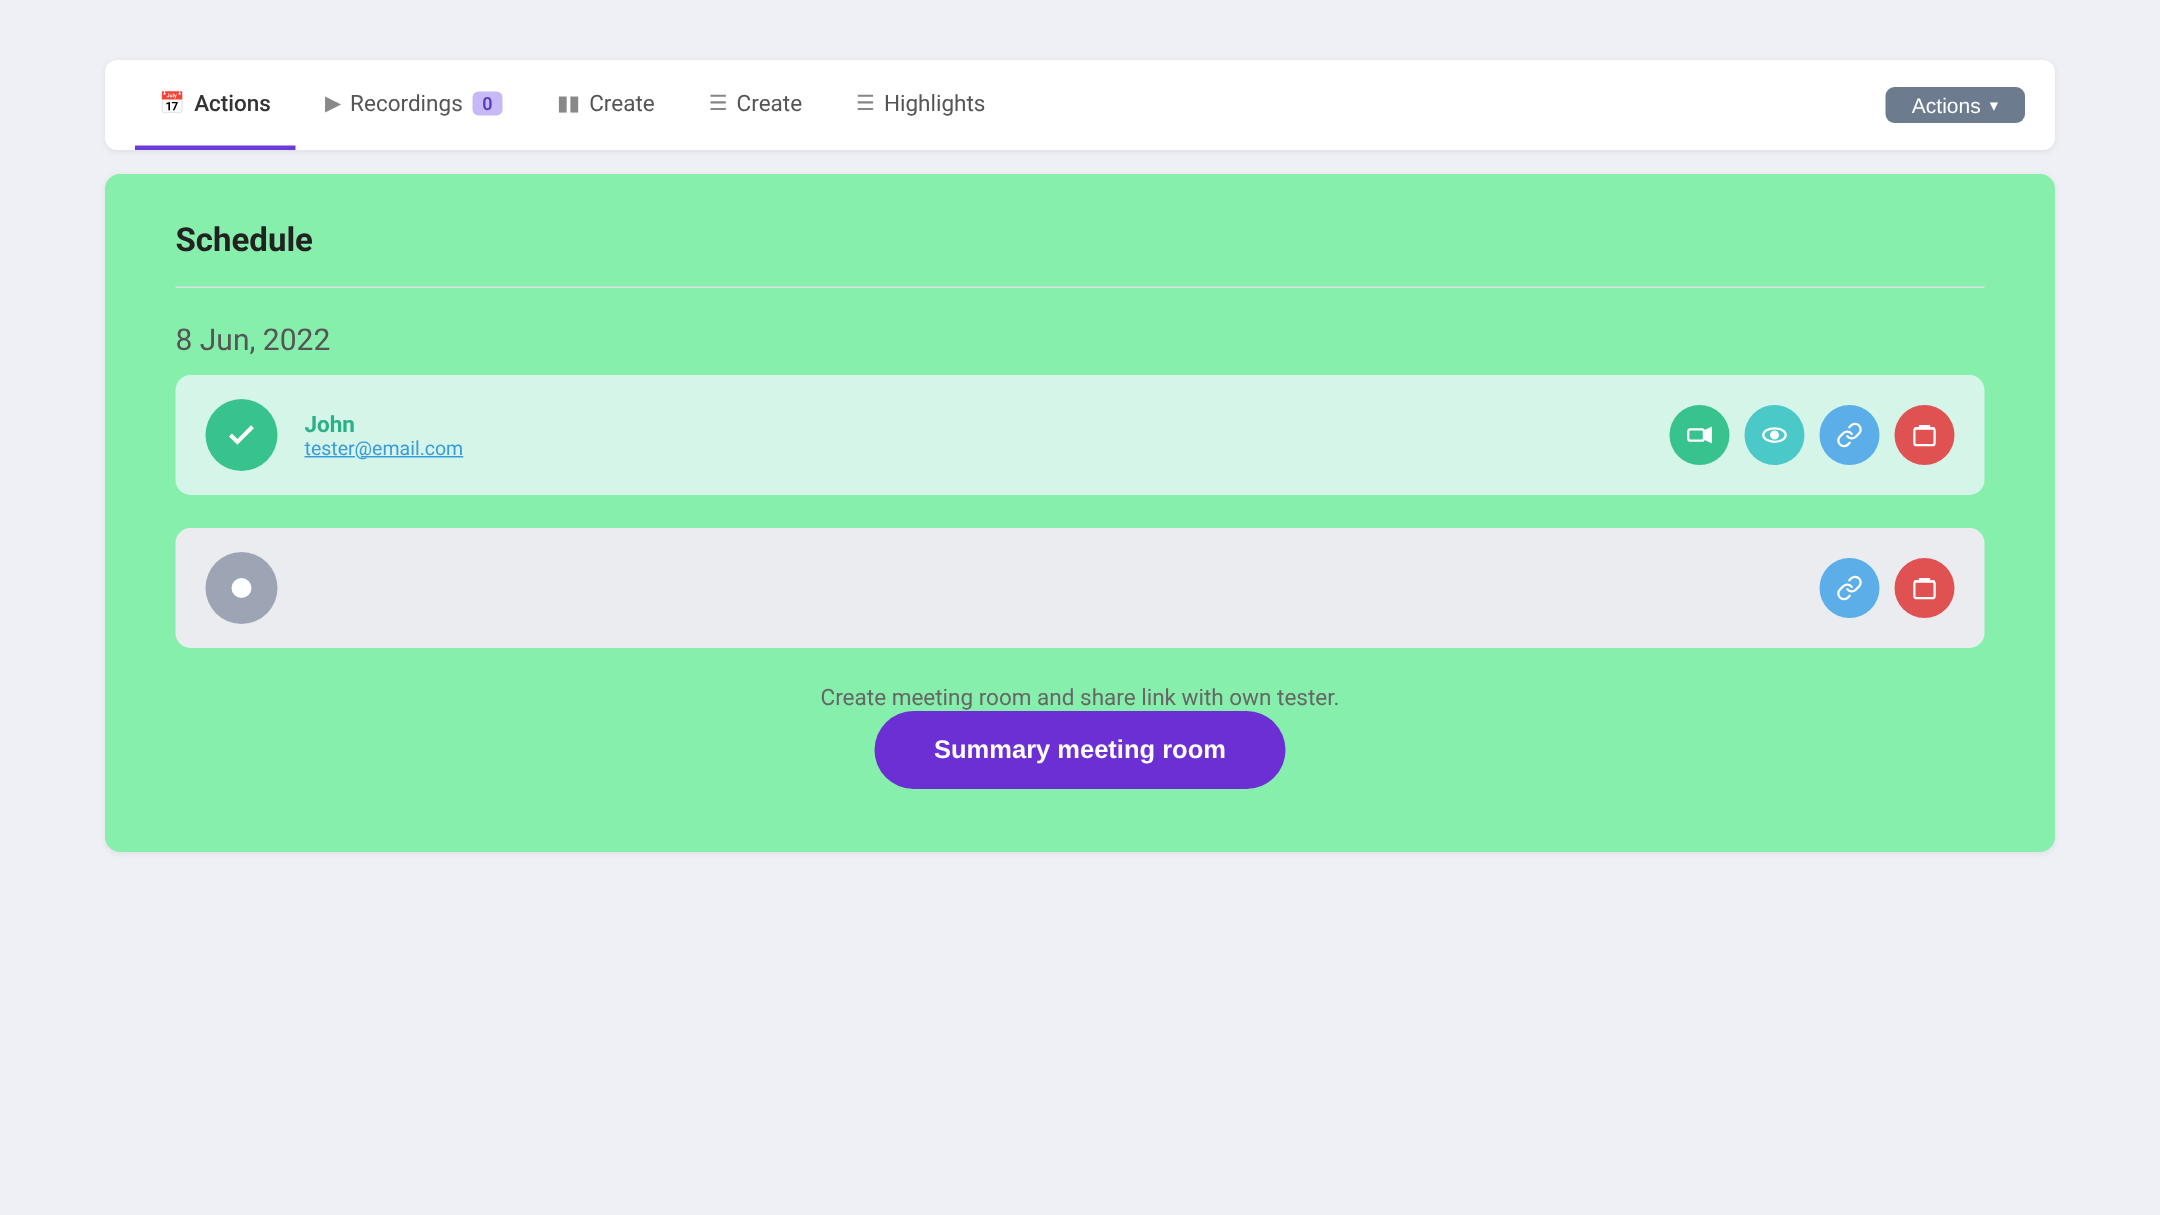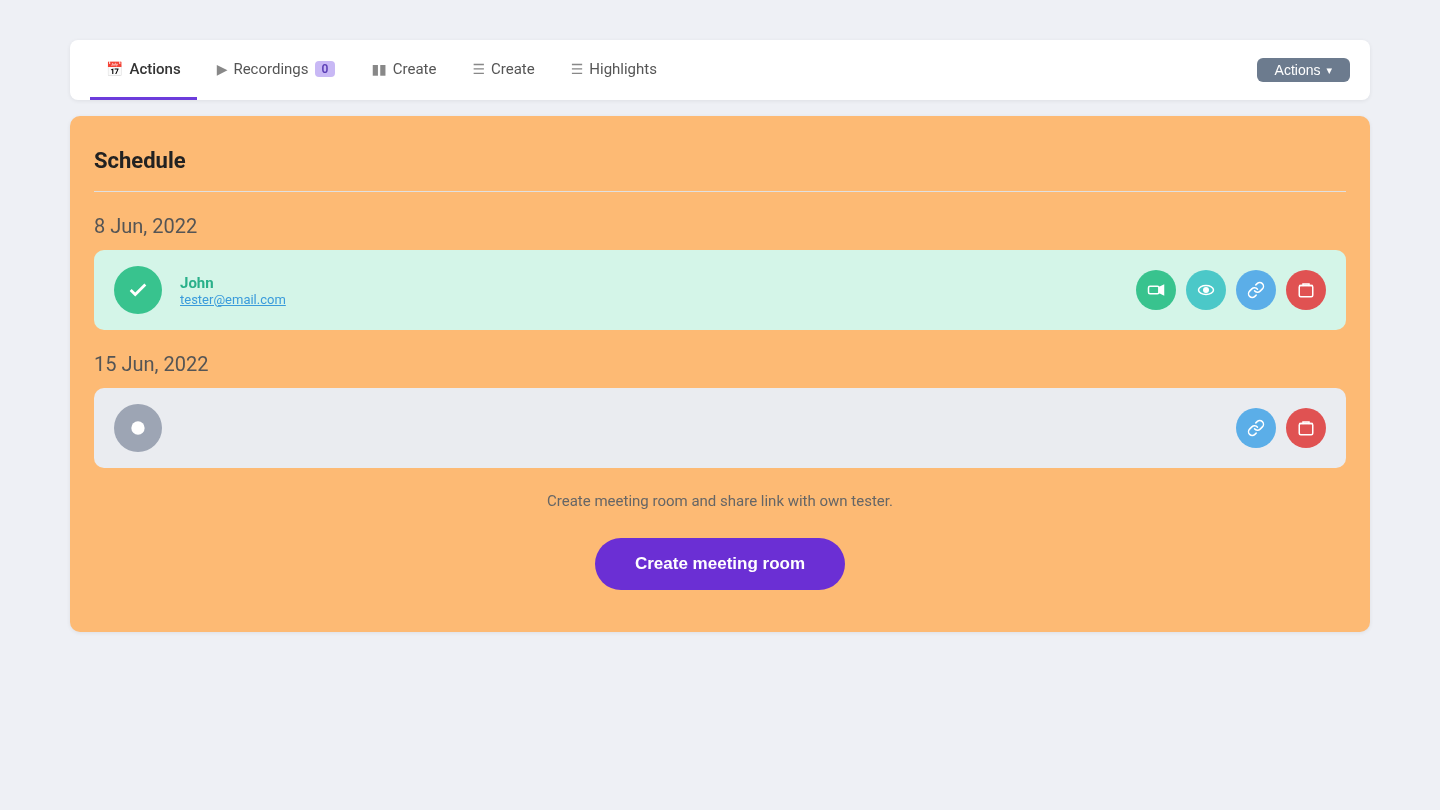--- a/index.html
+++ b/index.html
@@ -86,23 +86,23 @@
       align-items: center;
       gap: 6px;
     }
 
     .actions-btn .chevron {
       font-size: 11px;
     }
 
     
     .main-card {
-      background: #fdba74;
+      background: #86efac;
       border-radius: 10px;
-      padding: 32px 24px;
+      padding: 32px 47px;
       box-shadow: 0 1px 4px rgba(0,0,0,0.07);
     }
 
     .schedule-title {
       font-size: 22px;
       font-weight: 700;
       color: #222;
       margin-bottom: 18px;
     }
 
@@ -199,21 +199,21 @@
     .action-btn.red   { background: #e05252; }
 
     .action-btn svg { width: 18px; height: 18px; fill: none; stroke: #fff; stroke-width: 2; }
 
     
     .cta-section {
       margin-top: 24px;
       display: flex;
       flex-direction: column;
       align-items: center;
-      gap: 28px;
+      gap: 0;
       padding-bottom: 10px;
     }
 
     .cta-text {
       font-size: 15px;
       color: #666;
     }
 
     .cta-btn {
       background: #6b2fd4;
@@ -307,21 +307,20 @@
         <button class="action-btn red" title="Delete">
           <svg viewBox="0 0 24 24">
               <rect x="3" y="6" width="18" height="15" rx="2" stroke="#fff" stroke-width="2"></rect>
               <path d="M8 6V4h8v2" stroke="#fff" stroke-width="2" stroke-linecap="round"></path>
               <line x1="3" y1="6" x2="21" y2="6" stroke="#fff" stroke-width="2"></line>
             </svg>
         </button>
       </div>
     </div>
 
-    <div class="date-label">15 Jun, 2022</div>
 
     <div class="session-row gray-bg">
       <div class="session-avatar gray">
         <svg viewBox="0 0 24 24" width="20" height="20">
             <circle cx="12" cy="12" r="8" fill="#fff"></circle>
           </svg>
       </div>
       <div class="session-info">
       </div>
       <div class="session-actions">
@@ -336,17 +335,17 @@
               <rect x="3" y="6" width="18" height="15" rx="2" stroke="#fff" stroke-width="2"></rect>
               <path d="M8 6V4h8v2" stroke="#fff" stroke-width="2" stroke-linecap="round"></path>
               <line x1="3" y1="6" x2="21" y2="6" stroke="#fff" stroke-width="2"></line>
             </svg>
         </button>
       </div>
     </div>
 
     <div class="cta-section">
       <p class="cta-text">Create meeting room and share link with own tester.</p>
-      <button class="cta-btn">Create meeting room</button>
+      <button class="cta-btn">Summary meeting room</button>
     </div>
 
   </div>
 </div>
 
 </body></html>

